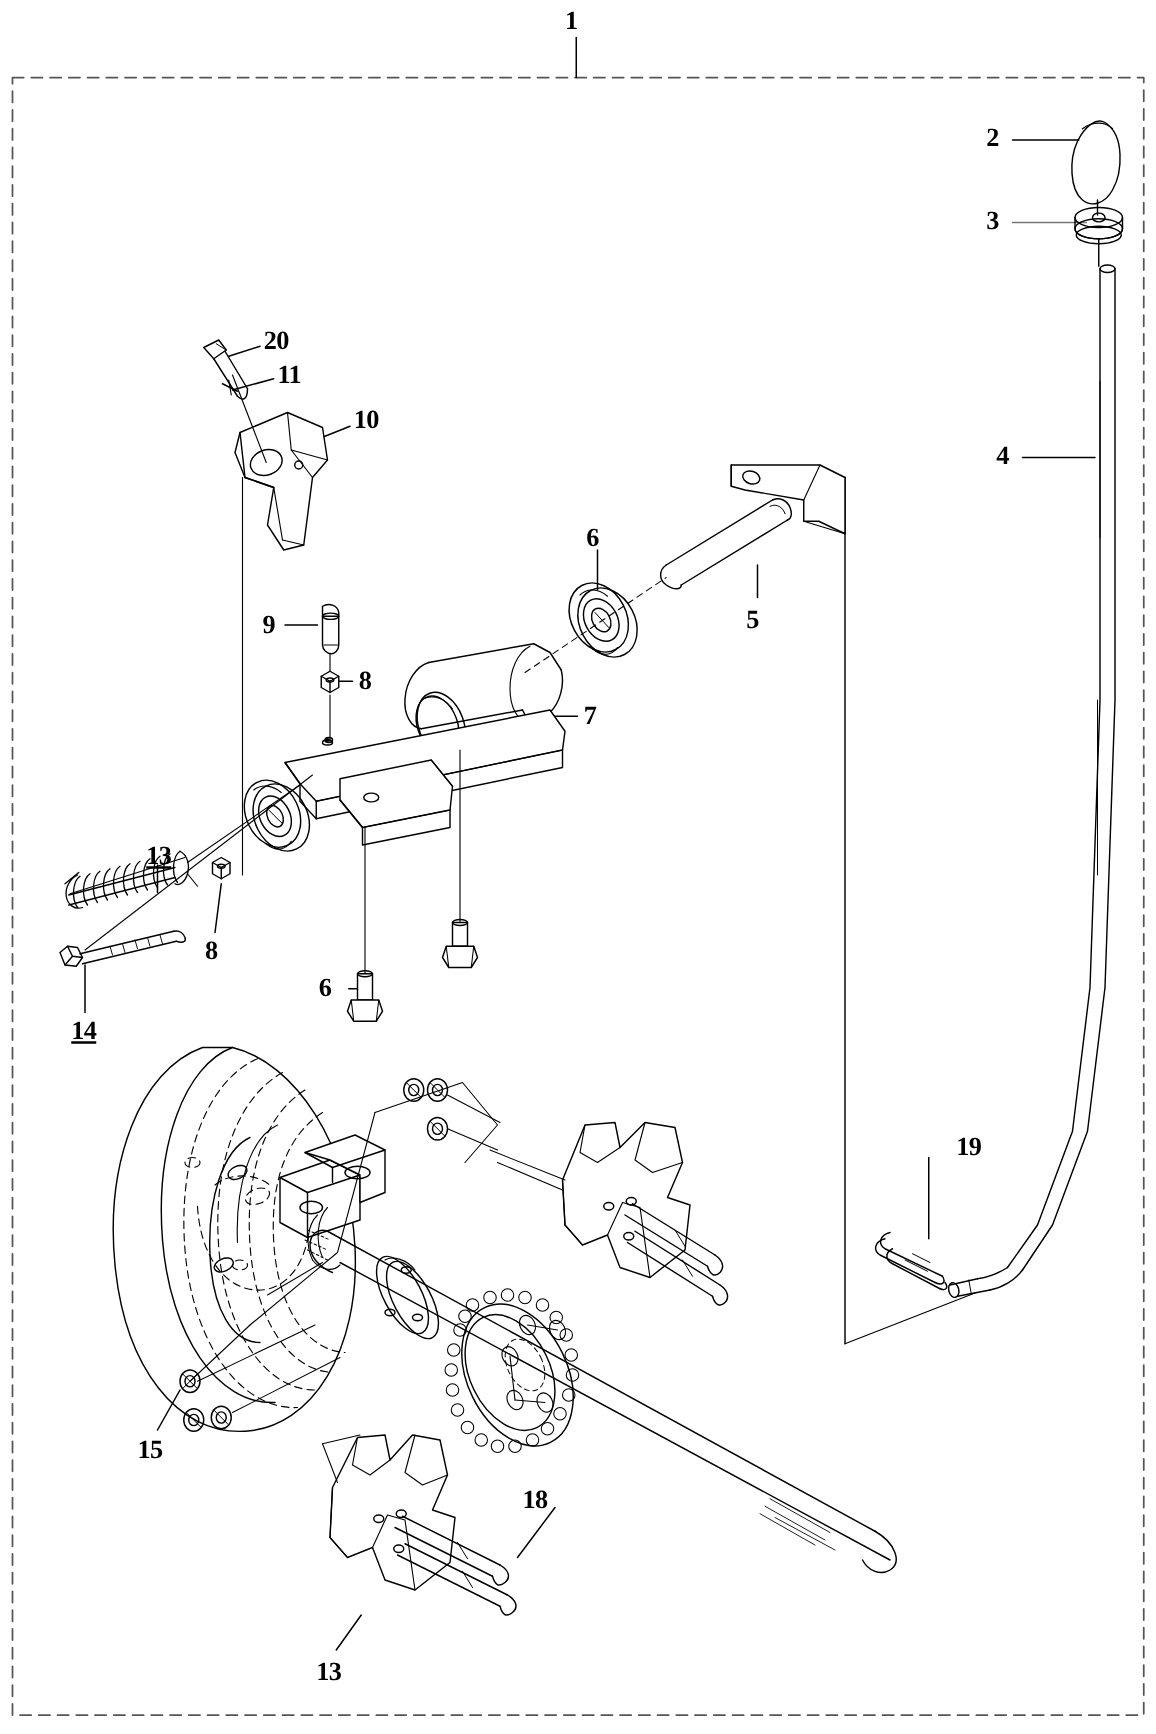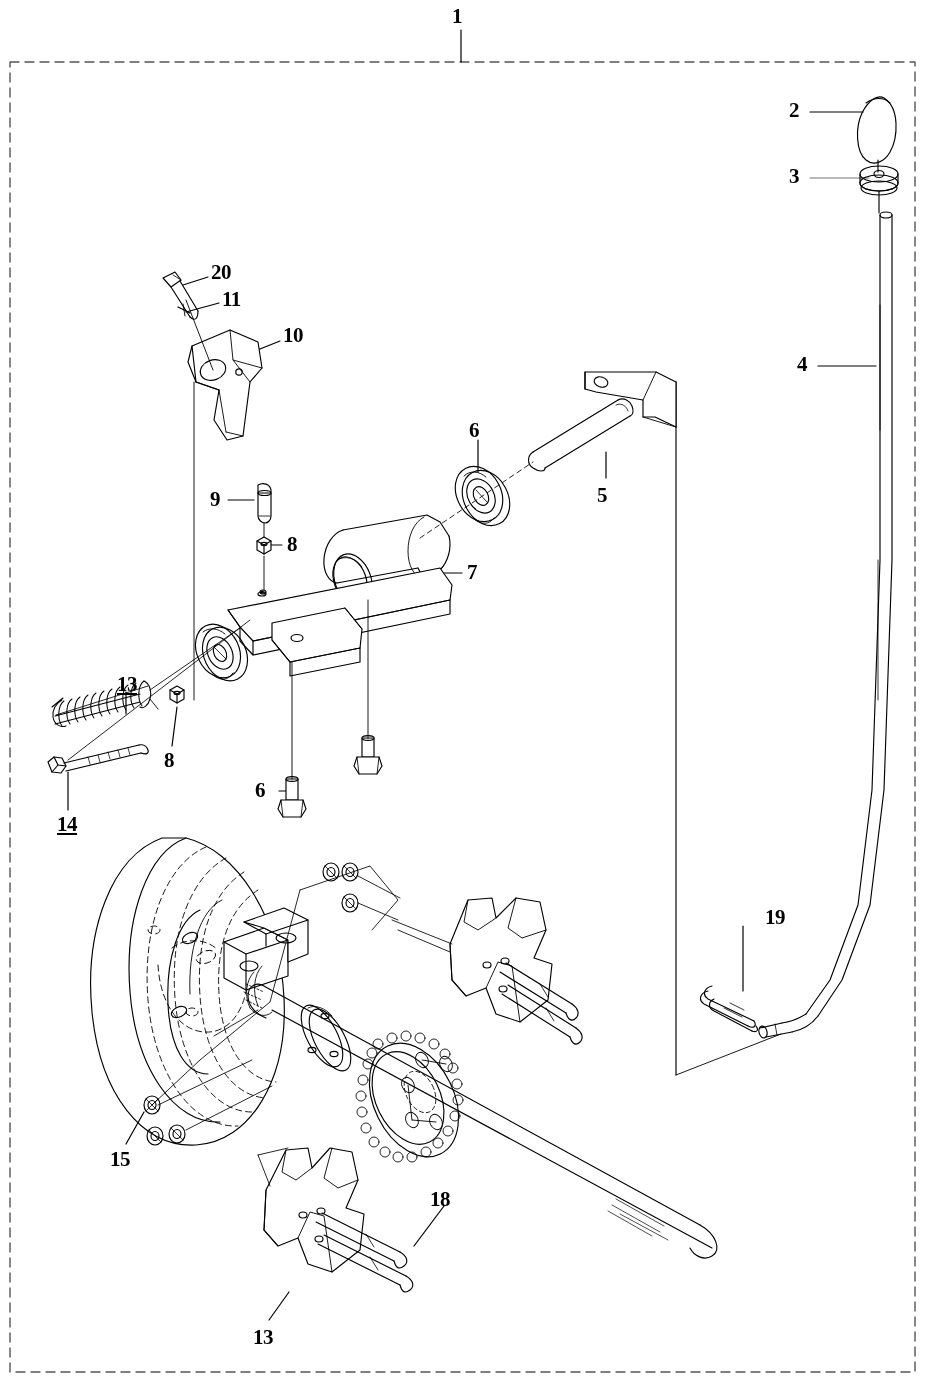--- a/index.html
+++ b/index.html
@@ -497,17 +497,17 @@
     <div class="callout" style="left:210px;top:489px;">9</div>
     <div class="callout" style="left:283px;top:325px;">10</div>
     <div class="callout" style="left:222px;top:289px;">11</div>
     <div class="callout" style="left:211px;top:262px;">20</div>
     <div class="callout" style="left:117px;top:674px;text-decoration:underline;">13</div>
     <div class="callout" style="left:57px;top:814px;text-decoration:underline;">14</div>
     <div class="callout" style="left:164px;top:750px;">8</div>
     <div class="callout" style="left:255px;top:780px;">6</div>
     <div class="callout" style="left:110px;top:1149px;">15</div>
     <div class="callout" style="left:253px;top:1327px;">13</div>
-    <div class="callout" style="left:430px;top:1189px;">18</div>
+    <div class="callout" style="left:418px;top:1189px;">18</div>
     <div class="callout" style="left:733px;top:907px;margin-left:32px;">19</div>
   </div>
 
 </div>
 
 </body></html>

